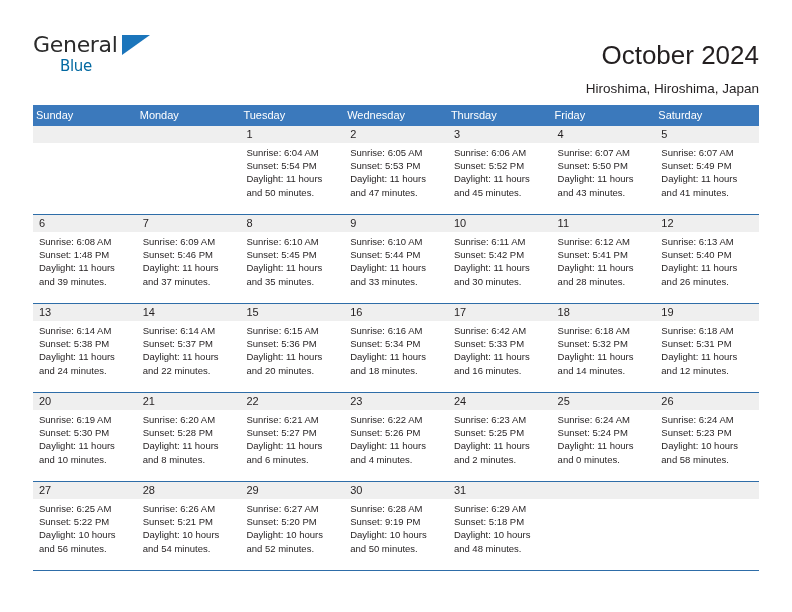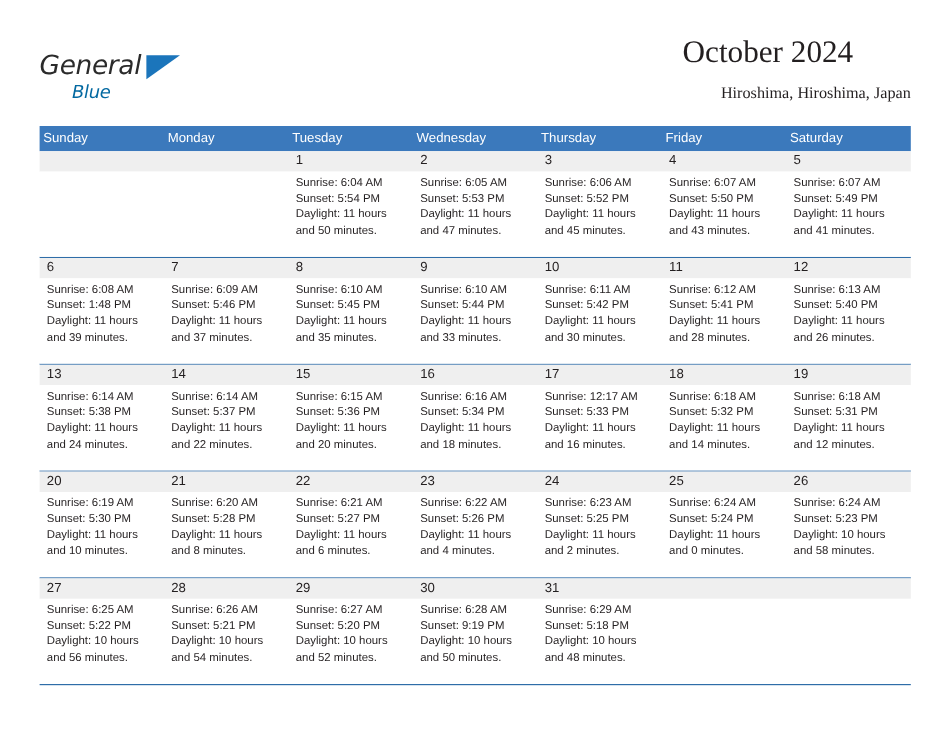--- a/index.html
+++ b/index.html
@@ -27,24 +27,23 @@
     position: absolute;
     left: 33px;
     top: 28px;
     width: 726px;
     height: 70px;
   }
 
   .logo {
     position: absolute;
     left: 0;
-    top: 15px;
+    top: 4px;
     width: 200px;
     height: 58px;
-    font-style: italic;
   }
   .logo-general {
     position: absolute;
     left: 0;
     top: 0;
     font-size: 22px;
     letter-spacing: -0.3px;
     color: #2b2b2b;
     font-family: "DejaVu Sans", sans-serif;
     line-height: 26px;
@@ -65,22 +64,22 @@
     top: 3px;
     width: 0;
     height: 0;
     border-left: 28px solid #1b75bb;
     border-bottom: 20px solid transparent;
   }
 
   .title-block {
     position: absolute;
     right: 0;
-    top: 0;
-    font-family: Liberation Serif, serif;
+    top: 11px;
+    text-align: right;
   }
   .cal-title {
     font-size: 26px;
     font-weight: normal;
     color: #231f20;
     line-height: 32px;
     white-space: nowrap;
   }
   .cal-subtitle {
     font-size: 13.5px;
@@ -331,21 +330,21 @@
           <div class="line">Daylight: 11 hours</div>
           <div class="line">and 20 minutes.</div>
         </div>
         <div class="bodycell">
           <div class="line">Sunrise: 6:16 AM</div>
           <div class="line">Sunset: 5:34 PM</div>
           <div class="line">Daylight: 11 hours</div>
           <div class="line">and 18 minutes.</div>
         </div>
         <div class="bodycell">
-          <div class="line">Sunrise: 12:17 AM</div>
+          <div class="line">Sunrise: 6:42 AM</div>
           <div class="line">Sunset: 5:33 PM</div>
           <div class="line">Daylight: 11 hours</div>
           <div class="line">and 16 minutes.</div>
         </div>
         <div class="bodycell">
           <div class="line">Sunrise: 6:18 AM</div>
           <div class="line">Sunset: 5:32 PM</div>
           <div class="line">Daylight: 11 hours</div>
           <div class="line">and 14 minutes.</div>
         </div>

